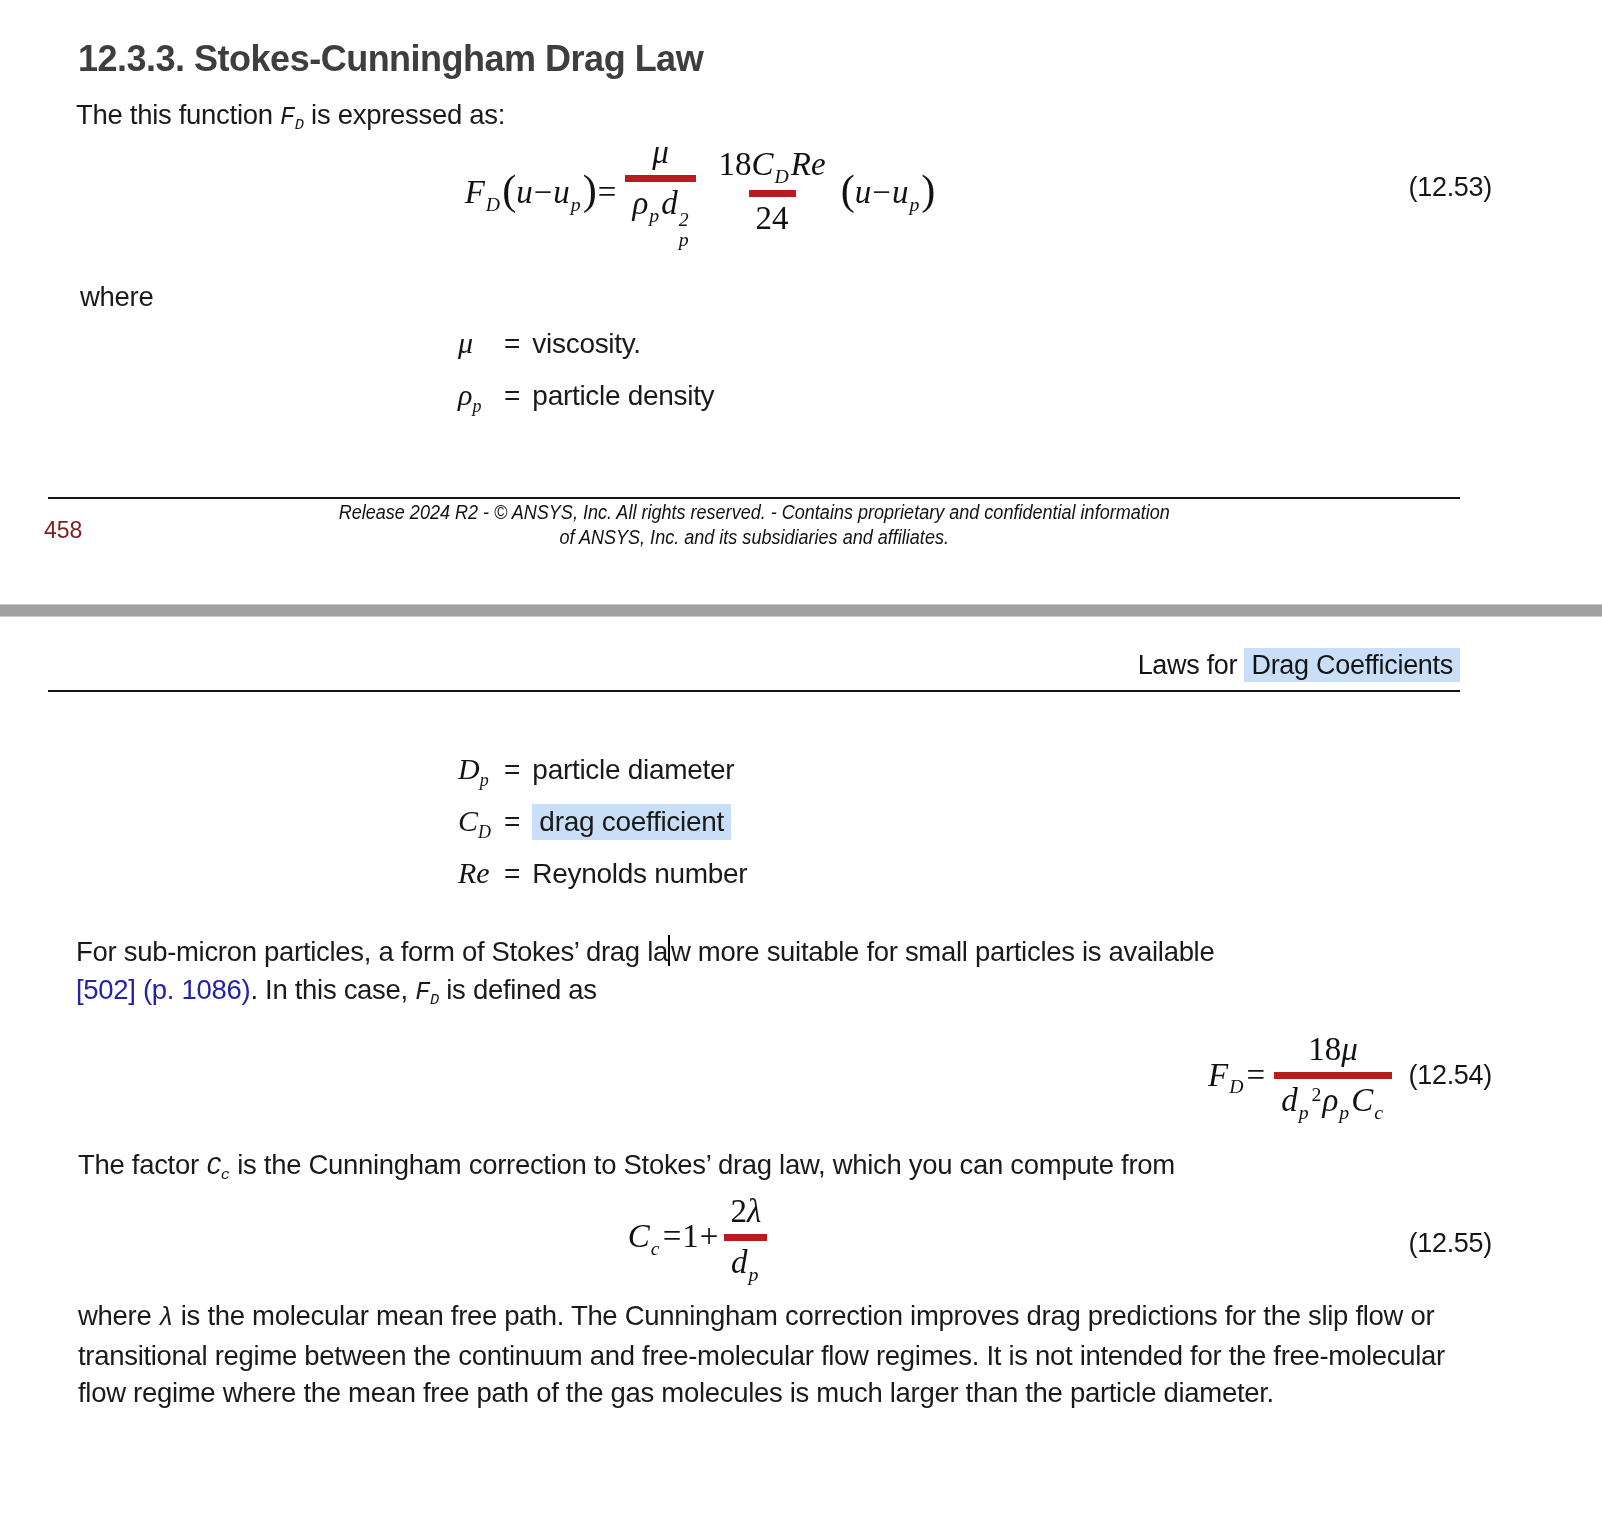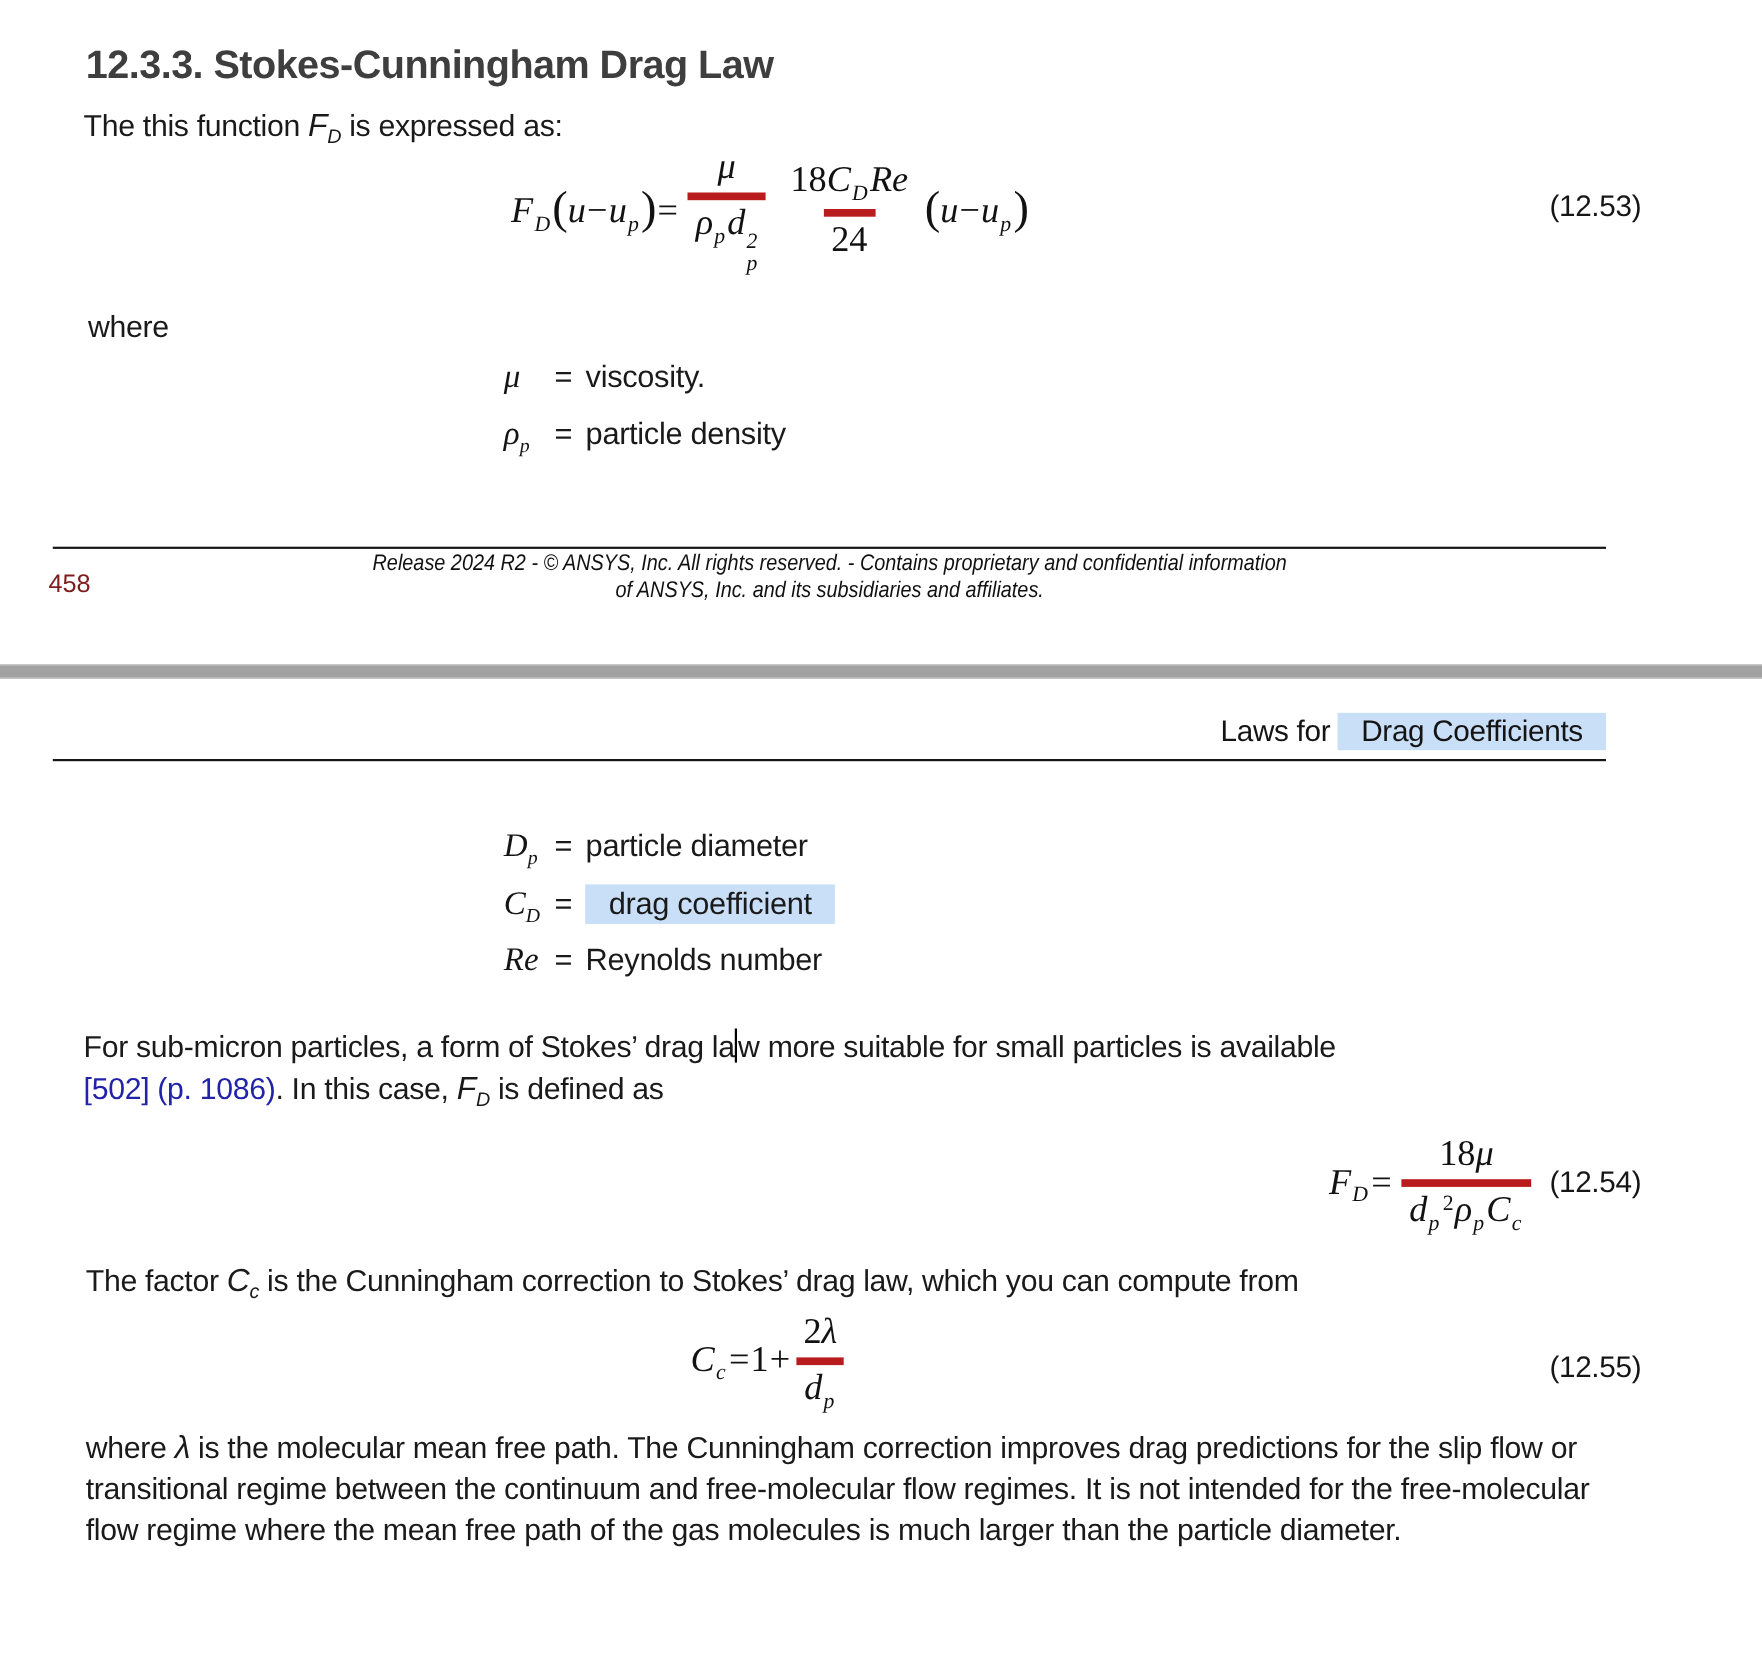--- a/index.html
+++ b/index.html
@@ -14,32 +14,32 @@
   }
   
   .doc-title{
     position:absolute; left:78px; top:14px;
     font-size:36px; font-weight:700; color:#3e3e3e;
     letter-spacing:-0.5px;
   }
   .body-text{ font-size:27.5px; letter-spacing:-0.3px; line-height:38px; color:#1a1a1a;}
   .intro{ position:absolute; left:76px; top:96px; }
   .where{ position:absolute; left:80px; top:278px; }
-  .inline-math{ font-family:Liberation Sans, sans-serif; font-style:italic; font-size:29px; }
+  .inline-math{ font-family:Liberation Mono, monospace; font-style:italic; font-size:25px; }
   .inline-math sub{ font-size:0.62em; vertical-align:-0.35em; font-style:italic;}
   
   .def-list{ position:absolute; left:458px; }
   .def-list-1{ top:326px; }
   .def-list-2{ top:752px; }
   .def-row{ display:flex; align-items:baseline; height:52px; }
   .def-sym{ font-family:"Liberation Serif", serif; font-style:italic; font-size:30px; color:#141414; min-width:44px;}
   .def-sym sub{ font-size:0.6em; vertical-align:-0.4em; }
   .def-equals{ margin:0 12px 0 2px; font-size:28px; }
   .def-desc{ font-size:28px; letter-spacing:-0.3px; }
-  .hl{ background:#c9def7; padding:2px 21px; }
+  .hl{ background:#c9def7; padding:2px 7px; }
   
   .eq-row{ position:absolute; left:0; width:1400px; display:flex; justify-content:center; align-items:center; }
   .math{ font-family:"Liberation Serif", serif; font-size:33px; color:#121212; display:flex; align-items:center; }
   .mrow{ white-space:nowrap; }
   .mvar{ font-style:italic; }
   .mnum,.mop{ font-style:normal; }
   .mop{ padding:0 1px; }
   .mpar{ font-style:normal; font-size:1.28em; line-height:1; position:relative; top:0.02em; }
   .bp2{ font-style:normal; font-size:1.5em; line-height:1; position:relative; top:0.03em; }
   .math sub{ font-size:0.6em; font-style:italic; vertical-align:-0.4em; margin:0 2px 0 1px; }

